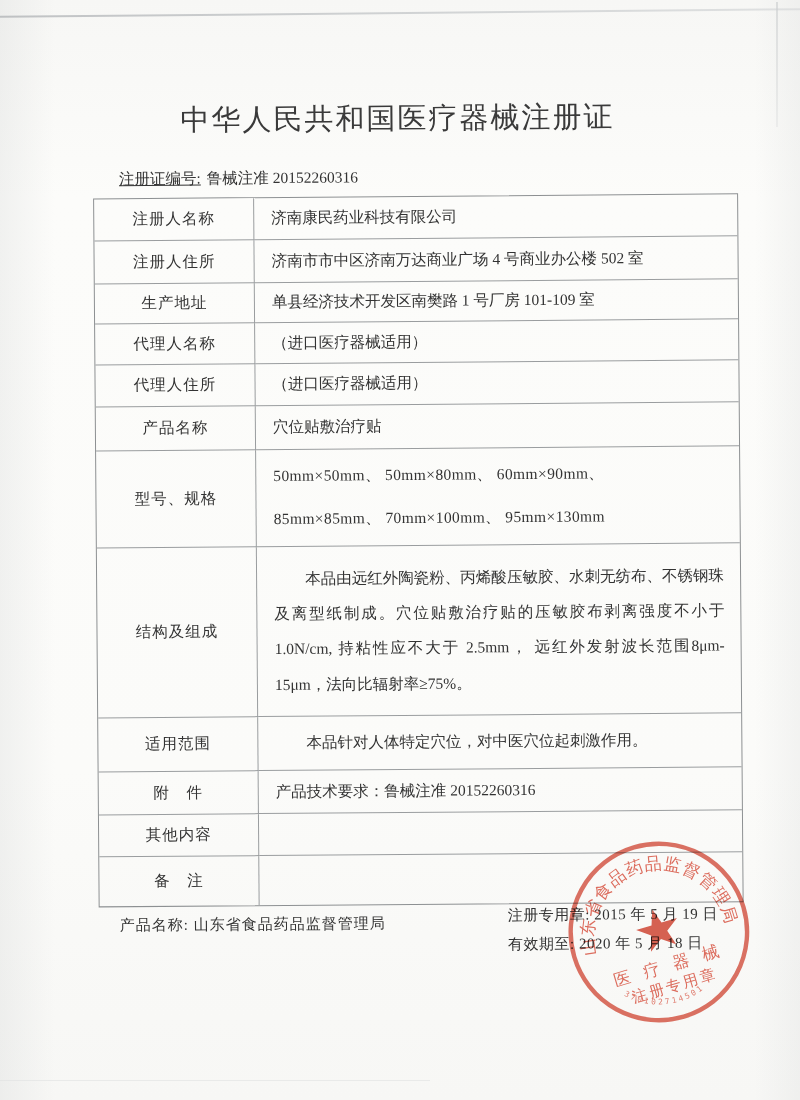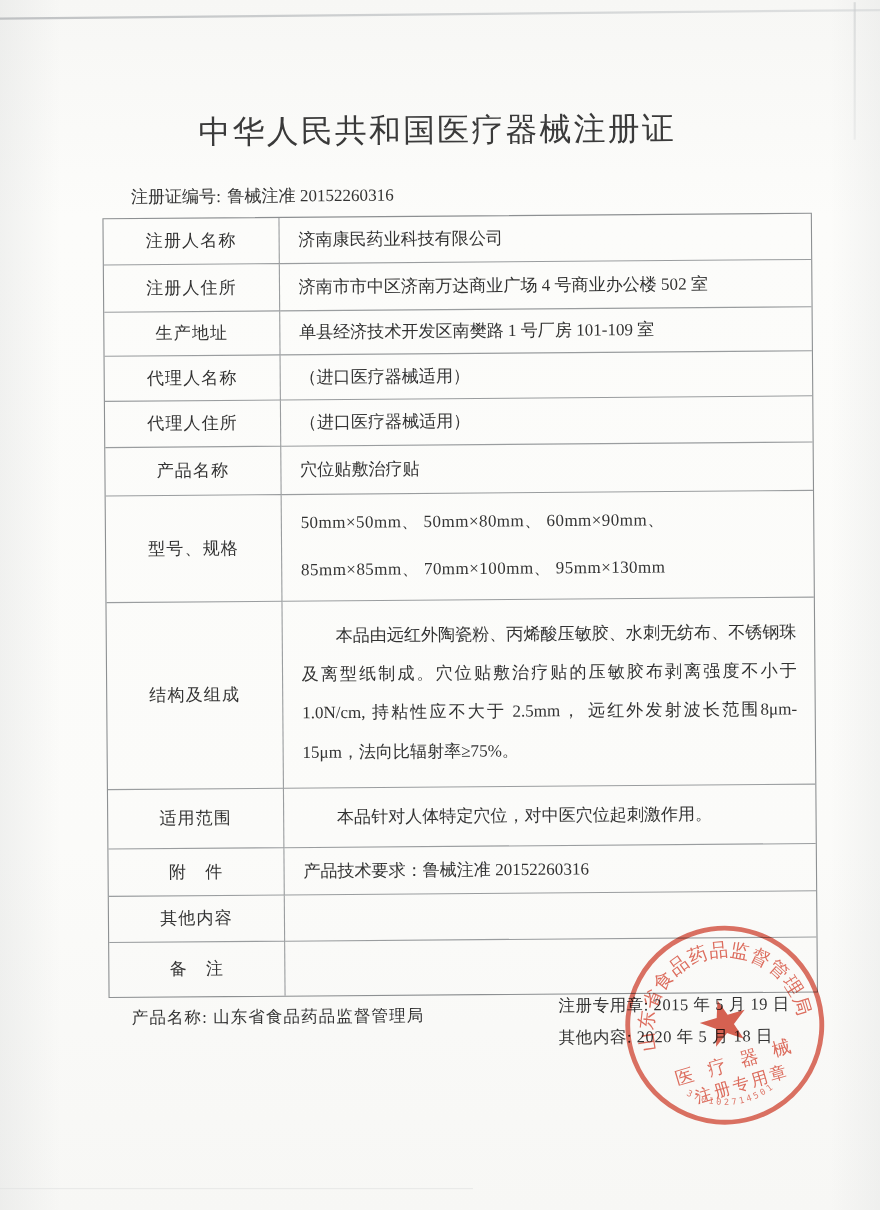--- a/index.html
+++ b/index.html
@@ -41,21 +41,21 @@
   .doc-title {
     position: absolute; top: 99px; left: 0; width: 100%;
     text-align: center; font-size: 29px; letter-spacing: 2px;
     color: #3a3a3a; font-weight: 500;
   }
 
   .cert-line {
     position: absolute; top: 167px; left: 121px;
     font-size: 15.5px; color: #333;
   }
-  .cert-line .lbl { margin-right: 6px; }
+  .cert-line .lbl { margin-right: 6px; text-decoration: underline; }
 
   .reg-table {
     position: absolute; top: 196px; left: 95px; width: 645px;
     display: grid;
     grid-template-columns: 160px 1fr;
     grid-template-rows: 42px 43px 40px 41px 42px 44px 97px 170px 54px 43px 42px 49px;
     border: 1px solid #8d9092;
     background: transparent;
     font-size: 15.5px;
   }
@@ -152,21 +152,21 @@
       <span>产品名称:</span>
       <span>山东省食品药品监督管理局</span>
     </div>
 
     <div class="footer-dates">
       <div>
         <span>注册专用章:</span>
         <span>2015 年 5 月 19 日</span>
       </div>
       <div>
-        <span>其他内容:</span>
+        <span>有效期至:</span>
         <span>2020 年 5 月 18 日</span>
       </div>
     </div>
 
     <svg class="stamp" viewBox="0 0 200 200" xmlns="http://www.w3.org/2000/svg">
       <g id="stamp-group" transform="rotate(-16 100 100)" fill="#d85847">
         <circle cx="100" cy="100" r="90" fill="none" stroke="#d04b3a" stroke-width="4.5" opacity="0.9"></circle>
         <defs>
           <path id="arcTop" d="M 32 104 A 68 68 0 1 1 168 104" fill="none"></path>
           <path id="arcBottom" d="M 42 146 A 74 74 0 0 0 158 146" fill="none"></path>

